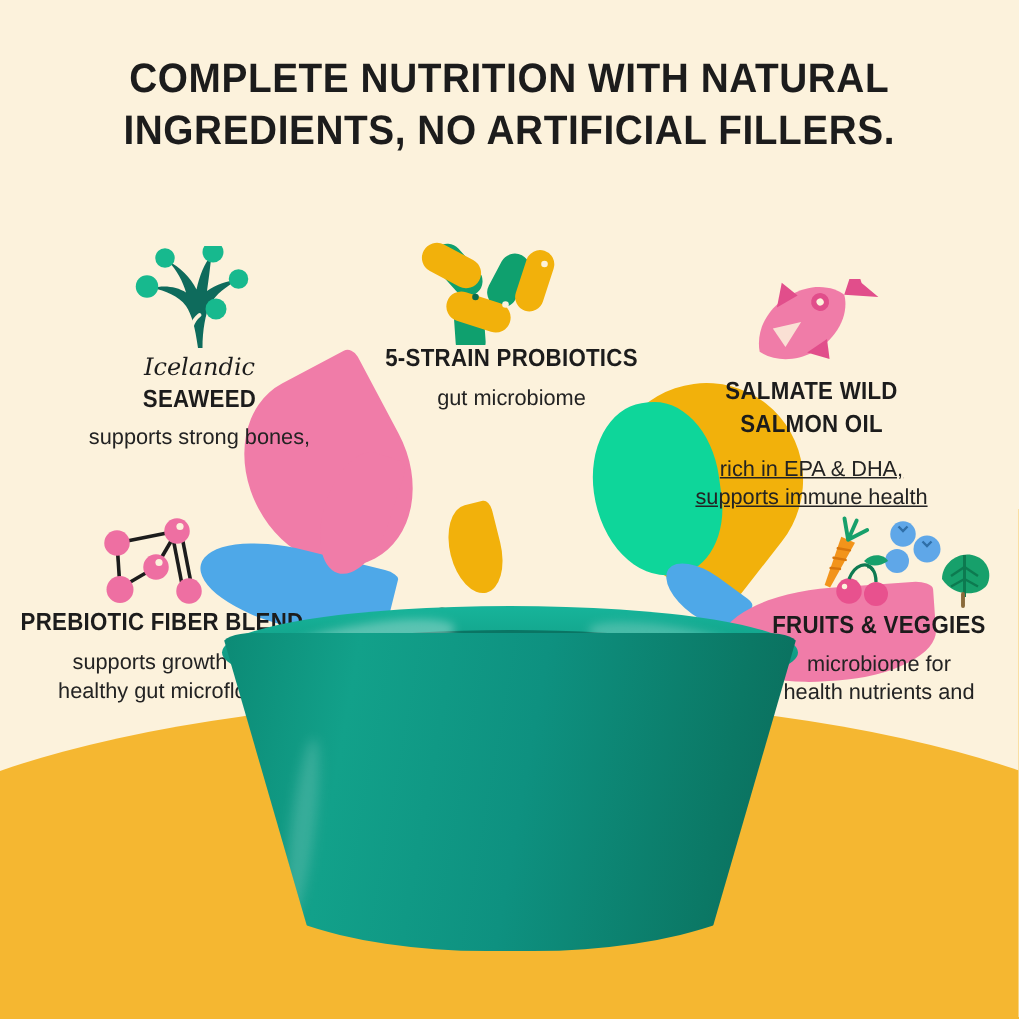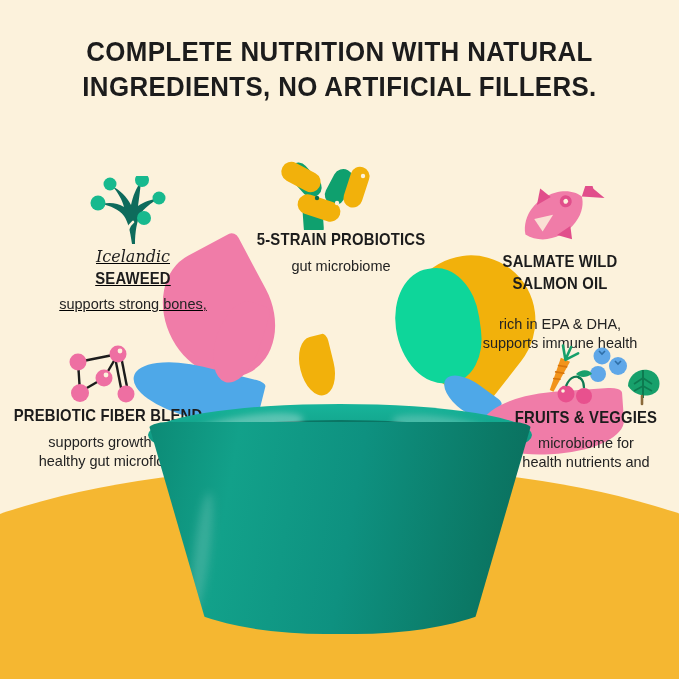--- a/index.html
+++ b/index.html
@@ -112,21 +112,21 @@
   <div class="splash" style="left:440px;top:382px;width:60px;height:30px;transform:rotate(36deg);">
     <div class="petal" style="background:#4EA8E8;border-radius:52% 10% 52% 52%;"></div>
   </div>
   <div class="splash" style="left:480px;top:392px;width:144px;height:62px;transform:rotate(-4deg);">
     <div class="petal" style="background:#F07CA8;border-radius:56% 10% 50% 50%;"></div>
   </div>
   <div class="splash" style="left:216px;top:300px;width:44px;height:84px;transform:rotate(18deg);">
     <div class="petal" style="background:#F07CA8;border-radius:52% 12% 52% 52%;"></div>
   </div>
 
-  <div class="callout" style="left:20px;top:176px;width:226px;text-decoration:underline;">
+  <div class="callout" style="left:20px;top:164px;width:226px;">
     <div class="ico" style="height:72px;">
       <svg width="226" height="72" viewBox="0 0 226 72">
         <g transform="translate(68,2)">
           <path d="M44 66 C42 52 40 44 36 38 C31 31 22 28 14 26
                    C21 24 30 25 36 29 C34 22 30 14 24 8
                    C32 12 39 19 43 27 C45 18 48 10 53 4
                    C52 13 51 21 50 28 C56 24 63 21 70 21
                    C63 25 56 30 52 37 C49 43 47 54 47 66 Z" fill="#0E6B5C"></path>
           <circle cx="10" cy="25" r="7.5" fill="#17B98E"></circle>
           <circle cx="22" cy="6" r="6.5" fill="#17B98E"></circle>
@@ -160,38 +160,38 @@
           <circle cx="24" cy="42" r="2.2" fill="#0B6B4C"></circle>
         </g>
       </svg>
     </div>
     <div class="c-title">5-STRAIN PROBIOTICS</div>
     <div class="c-desc" style="margin-top:8px;">
       <div>gut microbiome</div>
     </div>
   </div>
 
-  <div class="callout" style="left:455px;top:186px;width:210px;">
+  <div class="callout" style="left:436px;top:186px;width:210px;">
     <div class="ico" style="height:66px;">
       <svg width="210" height="66" viewBox="0 0 210 66">
         <g transform="translate(52,2) rotate(-34 40 32)">
           <path d="M14 32 C22 14 44 8 62 14 C74 18 80 26 82 32
                    C80 38 74 46 62 50 C44 56 22 50 14 32 Z" fill="#F07CA8"></path>
           <path d="M82 32 L100 18 L96 32 L100 46 Z" fill="#E14E8B"></path>
           <path d="M40 14 L52 2 L56 15 Z" fill="#E14E8B"></path>
           <path d="M40 50 L50 62 L56 50 Z" fill="#E14E8B"></path>
           <circle cx="66" cy="27" r="6" fill="#E14E8B"></circle>
           <circle cx="66" cy="27" r="2.4" fill="#FCF2DC"></circle>
           <path d="M30 24 L48 31 L30 39 Z" fill="#FCF2DC" opacity=".85"></path>
         </g>
       </svg>
     </div>
     <div class="c-title">SALMATE WILD</div>
     <div class="c-title" style="margin-top:3px;">SALMON OIL</div>
-    <div class="c-desc" style="margin-top:21px;">
+    <div class="c-desc" style="margin-top:10px;text-decoration:underline;">
       <div>rich in EPA &amp; DHA,</div>
       <div>supports immune health</div>
     </div>
   </div>
 
   <div class="callout" style="left:2px;top:344px;width:212px;">
     <div class="ico" style="height:62px;">
       <svg width="212" height="62" viewBox="0 0 212 62">
         <g transform="translate(58,4)">
           <line x1="18" y1="14" x2="58" y2="6" stroke="#1C1C1C" stroke-width="2.4"></line>

